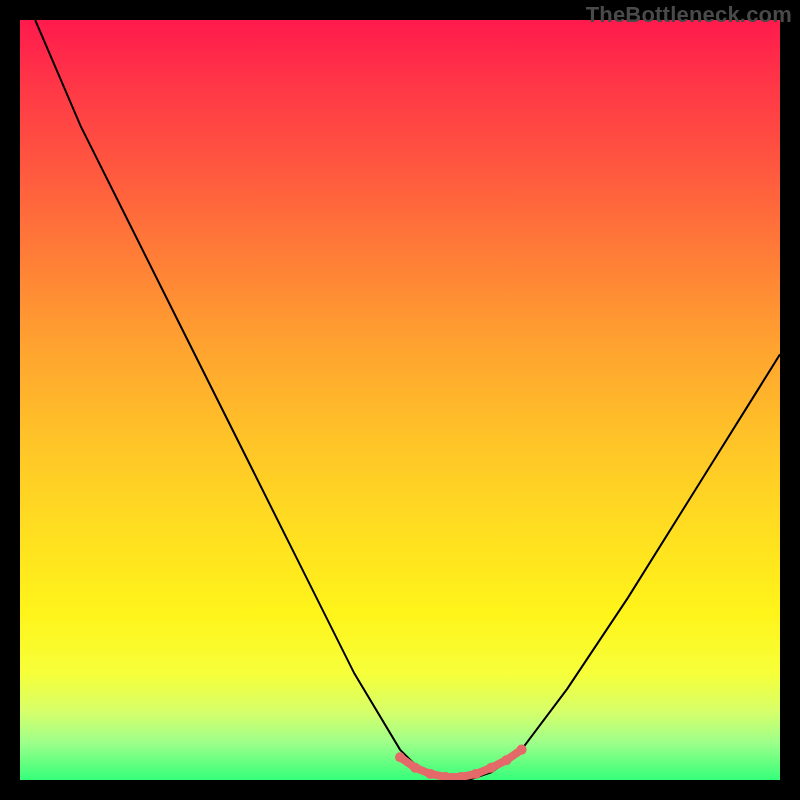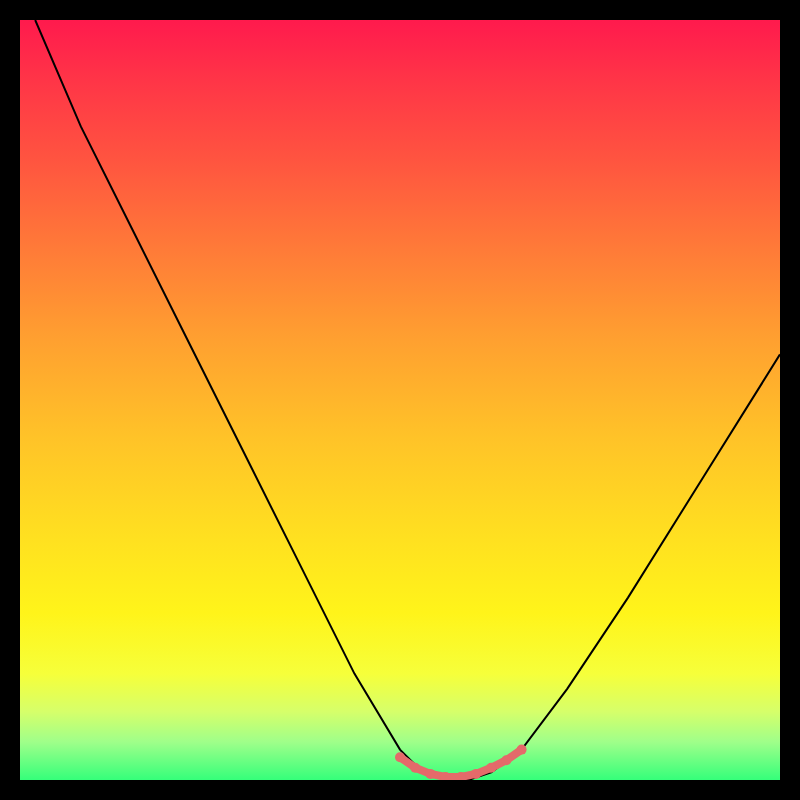--- a/index.html
+++ b/index.html
@@ -72,13 +72,14 @@
           <circle cx="425.6" cy="757.0" r="5" fill="#e46a6a"></circle>
           <circle cx="440.8" cy="757.0" r="5" fill="#e46a6a"></circle>
           <circle cx="456.0" cy="753.9" r="5" fill="#e46a6a"></circle>
           <circle cx="471.2" cy="747.8" r="5" fill="#e46a6a"></circle>
           <circle cx="486.4" cy="740.2" r="5" fill="#e46a6a"></circle>
           <circle cx="501.6" cy="729.6" r="5" fill="#e46a6a"></circle>
         </g>
     </svg>
 
   </div>
+  <div class="watermark">TheBottleneck.com</div>
 </div>
 
 </body></html>

